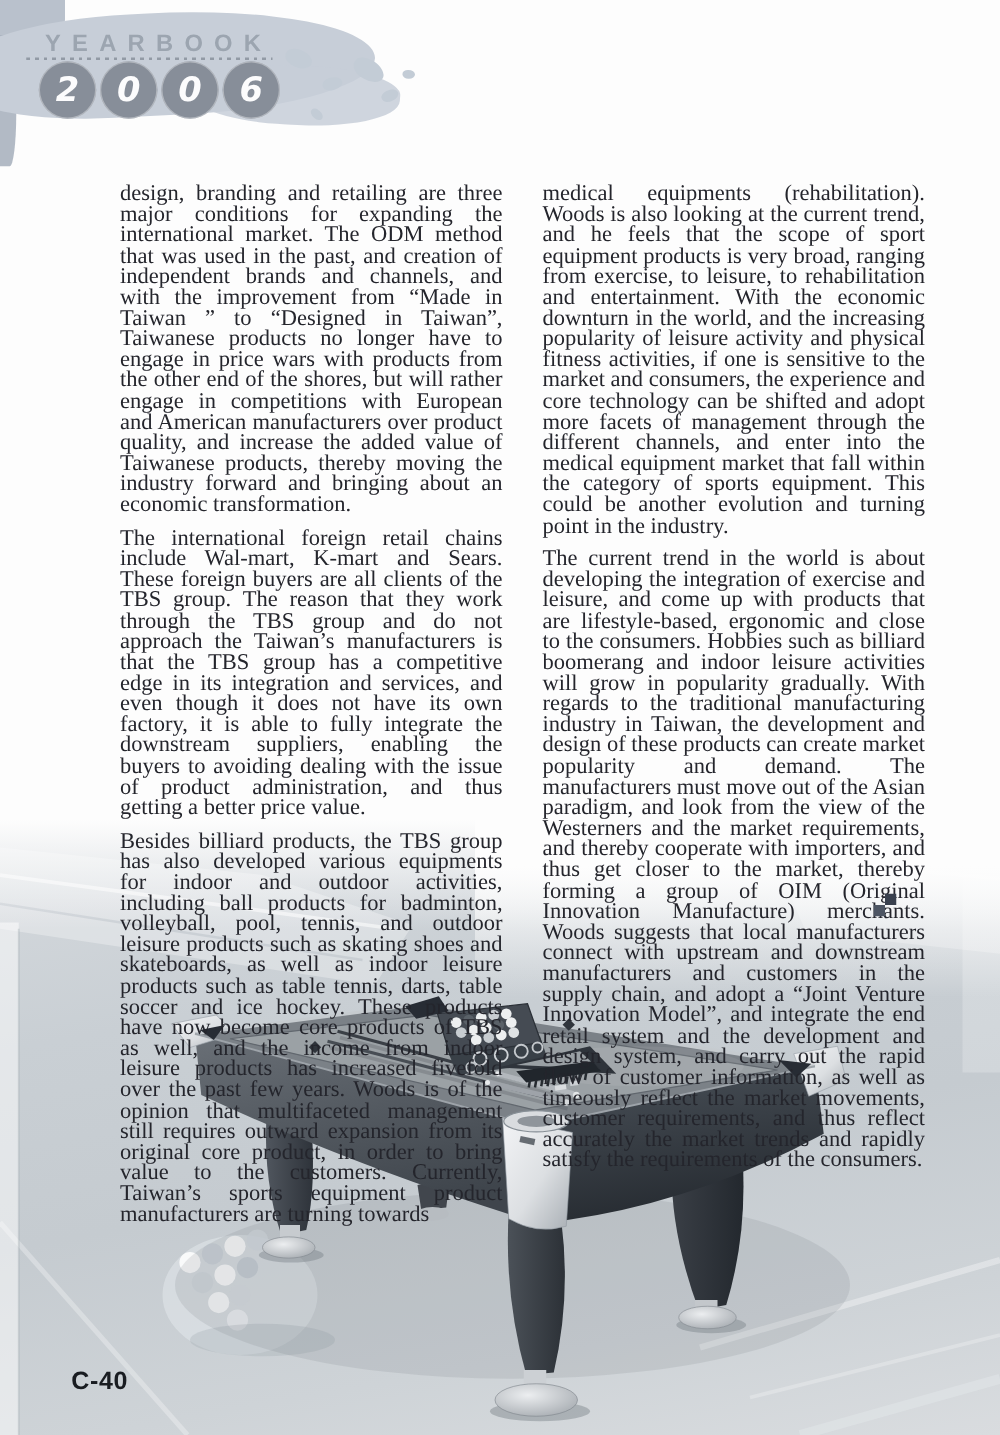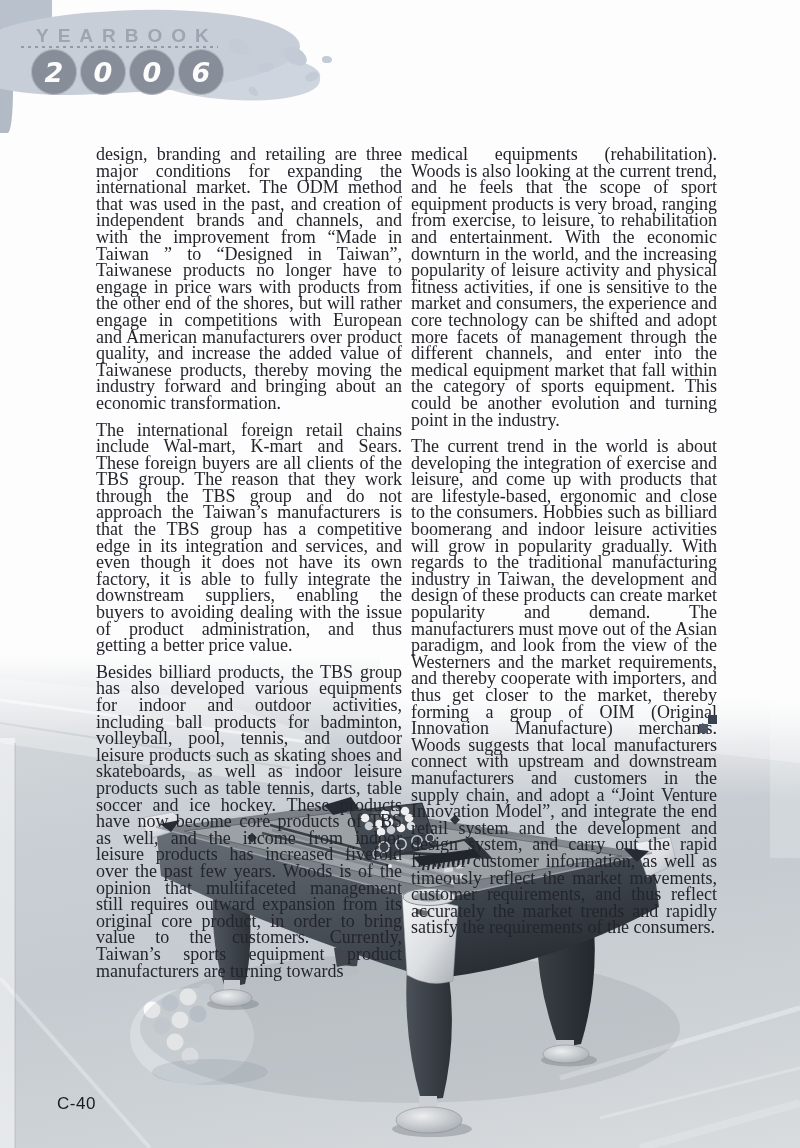--- a/index.html
+++ b/index.html
@@ -18,36 +18,36 @@
            background:repeating-linear-gradient(90deg,#929aa5 0 3px,transparent 3px 7px);}
   .circles{position:absolute;left:31px;top:49px;display:flex;}
   .yc{width:46px;height:46px;border-radius:50%;background:#878e99;color:#fcfcfd;
       font-family:"DejaVu Sans",sans-serif;font-weight:800;font-size:27px;font-style:italic;
       display:flex;align-items:center;justify-content:center;margin-right:3px;box-shadow:0 0 0 1px rgba(255,255,255,.35) inset;}
   
   .col{position:absolute;top:146px;width:306px;text-align:justify;font-size:18px;
        line-height:16.6px;color:#24252c;z-index:3;}
   .col p{margin:0 0 10px 0;}
   .col-left{left:96px;}
-  .col-right{left:411px;font-family:Liberation Serif, serif;}
+  .col-right{left:434px;font-family:Liberation Serif, serif;}
   
   .endmark{position:absolute;left:699px;top:715px;width:18px;height:18px;z-index:4;}
   .endmark .sq1{position:absolute;right:0;top:0;width:9px;height:9px;background:#39404e;}
   .endmark .sq2{position:absolute;left:0;bottom:0;width:9px;height:9px;background:#4d5563;}
   
   .photo{position:absolute;left:0;top:648px;width:800px;height:500px;z-index:1;
          background:linear-gradient(170deg,#d7dbdf 0%,#c9cfd4 30%,#c5cbd0 55%,#ced3d7 80%,#d9dcdf 100%);}
   .photo-fade-top{position:absolute;left:0;top:0;width:100%;height:95px;
          background:linear-gradient(to bottom,#fdfdfd 8%,rgba(253,253,253,0) 100%);}
   .photo-fade-right{position:absolute;right:0;top:0;width:420px;height:150px;
          background:linear-gradient(to bottom,#fdfdfd 30%,rgba(253,253,253,0) 100%);}
   .photo svg{position:absolute;left:0;top:0;}
   
   .pageno{position:absolute;left:57px;top:1094px;font-family:"Liberation Sans",sans-serif;
-          font-size:17px;color:#191c21;letter-spacing:.5px;z-index:5;}
+          font-size:20px;color:#191c21;letter-spacing:.5px;z-index:5;font-weight:bold;}
 </style>
 </head>
 <body>
 
 <div class="page">
 
   <div>
     <div class="splash sp-corner"></div>
     <div class="splash sp-edge"></div>
     <div class="splash sp-main"></div>

